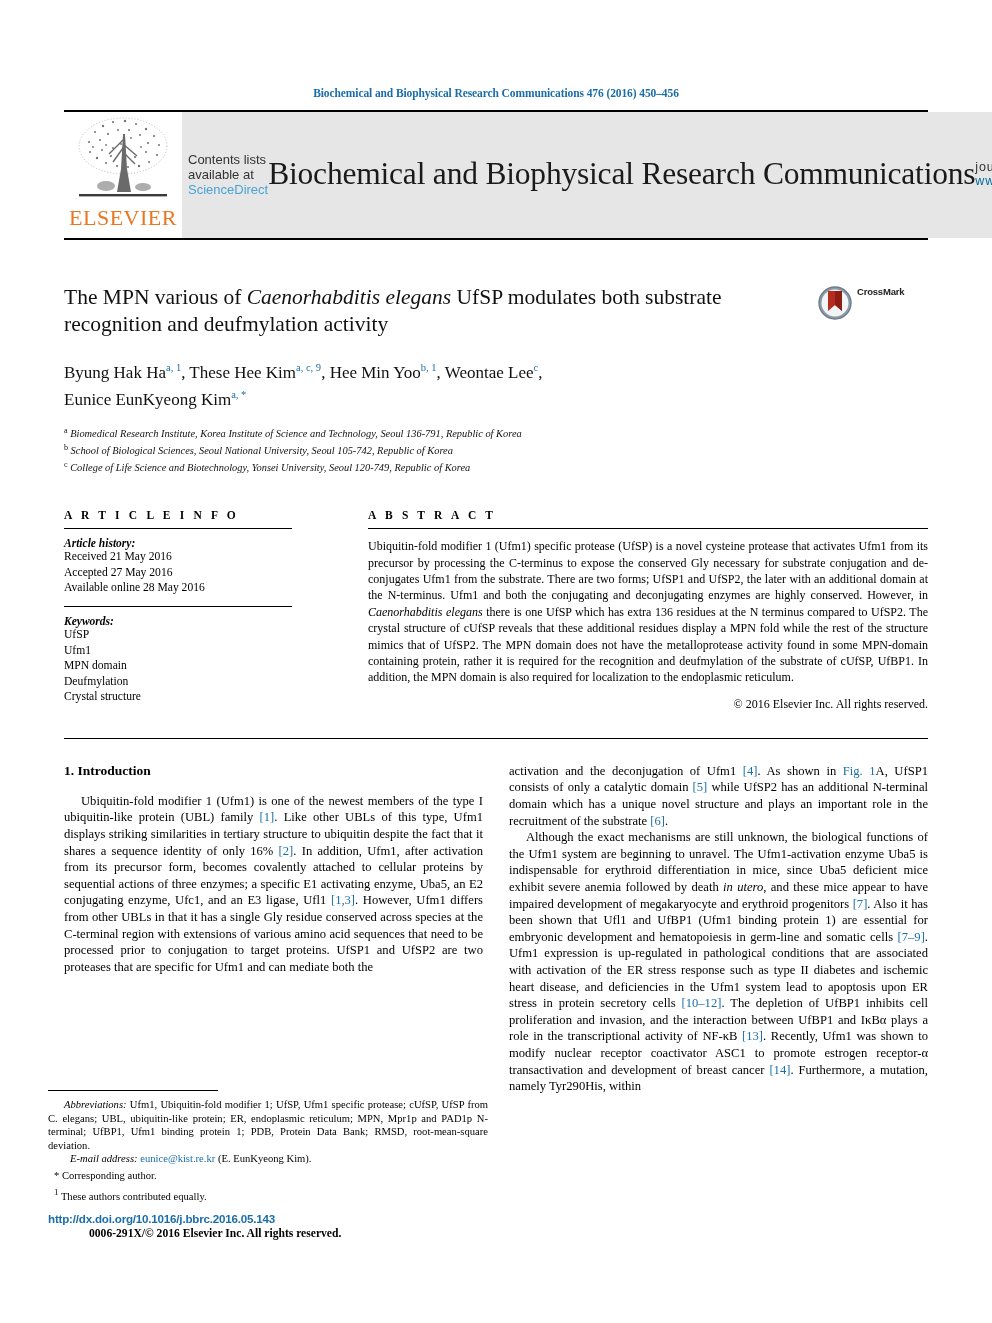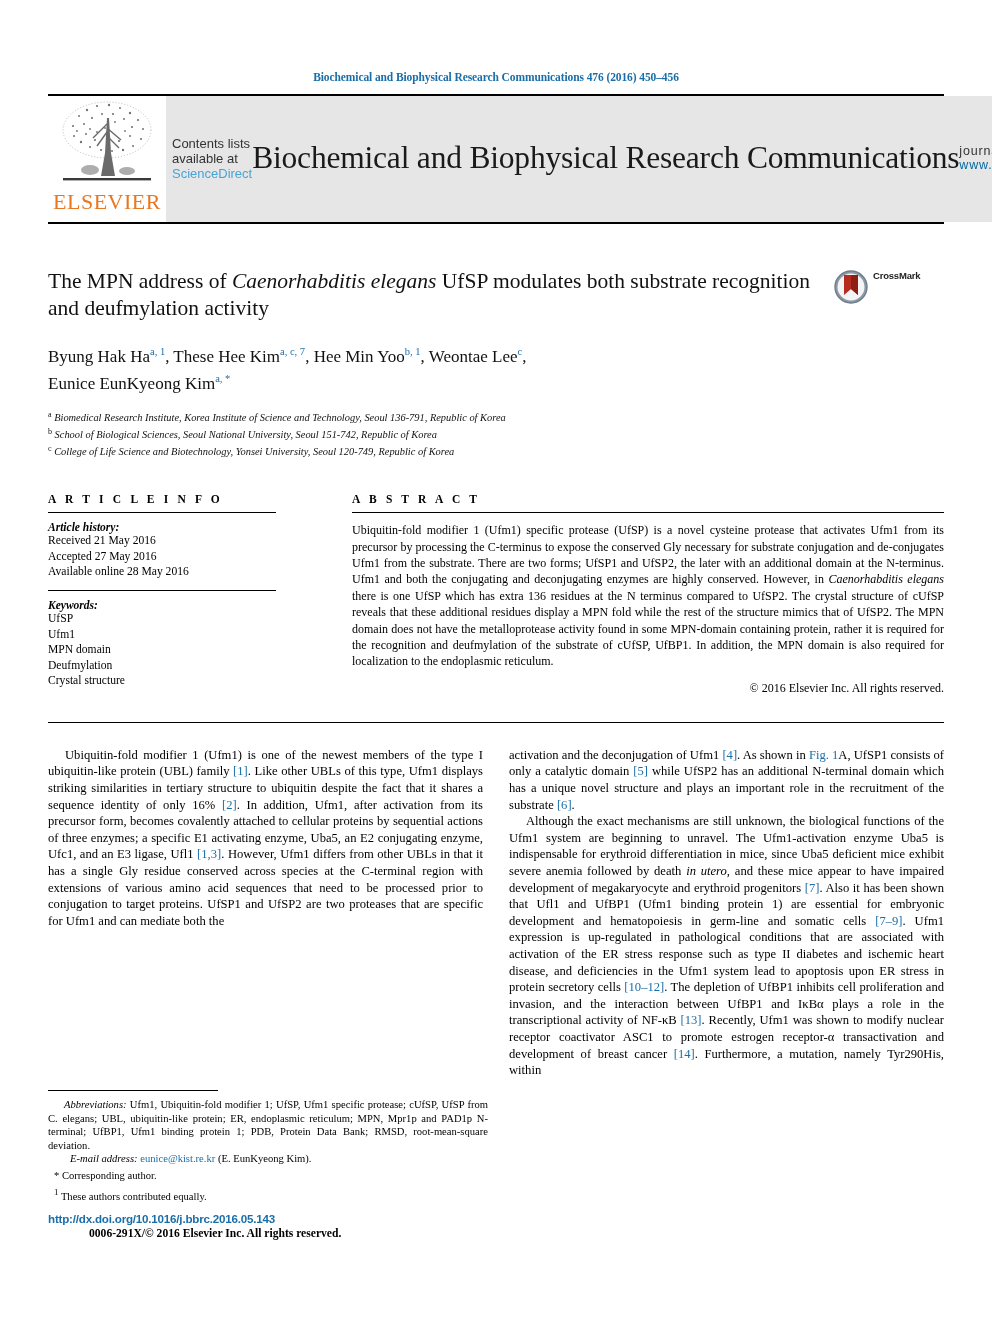--- a/index.html
+++ b/index.html
@@ -7,21 +7,21 @@
   body {
     width: 992px;
     height: 1323px;
     background: #ffffff;
     font-family: "Liberation Serif", serif;
     color: #000000;
     position: relative;
     overflow: hidden;
   }
 
-  .page { position: relative; width: 992px; height: 1038px; padding: 0; }
+  .page { position: relative; width: 992px; height: 1038px; padding: 16px; }
 
   
   .running-head {
     text-align: center;
     color: #1a6ea8;
     font-family: "Liberation Serif", serif;
     font-size: 11.5px;
     font-weight: bold;
     letter-spacing: -0.1px;
     padding-top: 71px;
@@ -393,43 +393,43 @@
         <div class="covfoot"></div>
         <div class="covfoot2">ELSEVIER</div>
       </div>
     </div>
   </div>
   <div class="masthead-rule-bottom"></div>
 
   <div class="content">
     <div class="title-row">
       <div class="title-col">
-        <h1 class="paper-title"><span>The MPN address of </span><i>Caenorhabditis elegans</i><span> UfSP modulates both substrate recognition and deufmylation activity</span></h1>
+        <h1 class="paper-title"><span>The MPN various of </span><i>Caenorhabditis elegans</i><span> UfSP modulates both substrate recognition and deufmylation activity</span></h1>
       </div>
       <div class="crossmark">
         <span class="cm-badge">
           <svg width="34" height="34" viewBox="0 0 34 34">
             <circle cx="17" cy="17" r="16" fill="#8d9aa6"></circle>
             <circle cx="17" cy="17" r="13.5" fill="#f2f4f6"></circle>
             <path d="M10 5 h14 v20 l-7 -6 l-7 6 z" fill="#b52b1e"></path>
             <path d="M17 5 h7 v20 l-7 -6 z" fill="#8e1e14"></path>
             <circle cx="17" cy="17" r="16" fill="none" stroke="#6f7d89" stroke-width="1.4"></circle>
           </svg>
         </span>
         <span class="cm-label">CrossMark</span>
       </div>
     </div>
 
     <div class="authors">
-      <span><span>Byung Hak Ha</span><sup>a, 1</sup><span>, </span></span><span><span>These Hee Kim</span><sup>a, c, 7</sup><span>, </span></span><span><span>Hee Min Yoo</span><sup>b, 1</sup><span>, </span></span><span><span>Weontae Lee</span><sup>c</sup><span>,</span></span><br><span><span>Eunice EunKyeong Kim</span><sup class="star">a, *</sup></span>
+      <span><span>Byung Hak Ha</span><sup>a, 1</sup><span>, </span></span><span><span>These Hee Kim</span><sup>a, c, 9</sup><span>, </span></span><span><span>Hee Min Yoo</span><sup>b, 1</sup><span>, </span></span><span><span>Weontae Lee</span><sup>c</sup><span>,</span></span><br><span><span>Eunice EunKyeong Kim</span><sup class="star">a, *</sup></span>
     </div>
 
     <div class="affils">
       <div class="affil"><sup>a</sup> <span>Biomedical Research Institute, Korea Institute of Science and Technology, Seoul 136-791, Republic of Korea</span></div>
-      <div class="affil"><sup>b</sup> <span>School of Biological Sciences, Seoul National University, Seoul 151-742, Republic of Korea</span></div>
+      <div class="affil"><sup>b</sup> <span>School of Biological Sciences, Seoul National University, Seoul 105-742, Republic of Korea</span></div>
       <div class="affil"><sup>c</sup> <span>College of Life Science and Biotechnology, Yonsei University, Seoul 120-749, Republic of Korea</span></div>
     </div>
 
     <div class="info-abs">
       <div class="info-col">
         <div class="sec-head">A R T I C L E  I N F O</div>
         <div class="hr-thick"></div>
         <div class="sub-ital">Article history:</div>
         <div class="info-line">Received 21 May 2016</div>
         <div class="info-line">Accepted 27 May 2016</div>
@@ -449,20 +449,21 @@
         <div class="abs-body"><span>Ubiquitin-fold modifier 1 (Ufm1) specific protease (UfSP) is a novel cysteine protease that activates Ufm1 from its precursor by processing the C-terminus to expose the conserved Gly necessary for substrate conjugation and de-conjugates Ufm1 from the substrate. There are two forms; UfSP1 and UfSP2, the later with an additional domain at the N-terminus. Ufm1 and both the conjugating and deconjugating enzymes are highly conserved. However, in </span><i>Caenorhabditis elegans</i><span> there is one UfSP which has extra 136 residues at the N terminus compared to UfSP2. The crystal structure of cUfSP reveals that these additional residues display a MPN fold while the rest of the structure mimics that of UfSP2. The MPN domain does not have the metalloprotease activity found in some MPN-domain containing protein, rather it is required for the recognition and deufmylation of the substrate of cUfSP, UfBP1. In addition, the MPN domain is also required for localization to the endoplasmic reticulum.</span></div>
         <div class="abs-copy">© 2016 Elsevier Inc. All rights reserved.</div>
       </div>
     </div>
   </div>
 
   <div class="body-rule"></div>
 
   <div class="cols">
     <div class="col col-left">
+      <h2 class="sec-title">1. Introduction</h2>
       <p class="body-p">
         Ubiquitin-fold modifier 1 (Ufm1) is one of the newest members of the type I ubiquitin-like protein (UBL) family <span class="ref">[1]</span>. Like other UBLs of this type, Ufm1 displays striking similarities in tertiary structure to ubiquitin despite the fact that it shares a sequence identity of only 16% <span class="ref">[2]</span>. In addition, Ufm1, after activation from its precursor form, becomes covalently attached to cellular proteins by sequential actions of three enzymes; a specific E1 activating enzyme, Uba5, an E2 conjugating enzyme, Ufc1, and an E3 ligase, Ufl1 <span class="ref">[1,3]</span>. However, Ufm1 differs from other UBLs in that it has a single Gly residue conserved across species at the C-terminal region with extensions of various amino acid sequences that need to be processed prior to conjugation to target proteins. UfSP1 and UfSP2 are two proteases that are specific for Ufm1 and can mediate both the
       </p>
     </div>
 
     <div class="col col-right">
       <p class="body-p" style="text-indent:0">
         activation and the deconjugation of Ufm1 <span class="ref">[4]</span>. As shown in <span class="figref">Fig. 1</span>A, UfSP1 consists of only a catalytic domain <span class="ref">[5]</span> while UfSP2 has an additional N-terminal domain which has a unique novel structure and plays an important role in the recruitment of the substrate <span class="ref">[6]</span>.
       </p>
       <p class="body-p">

